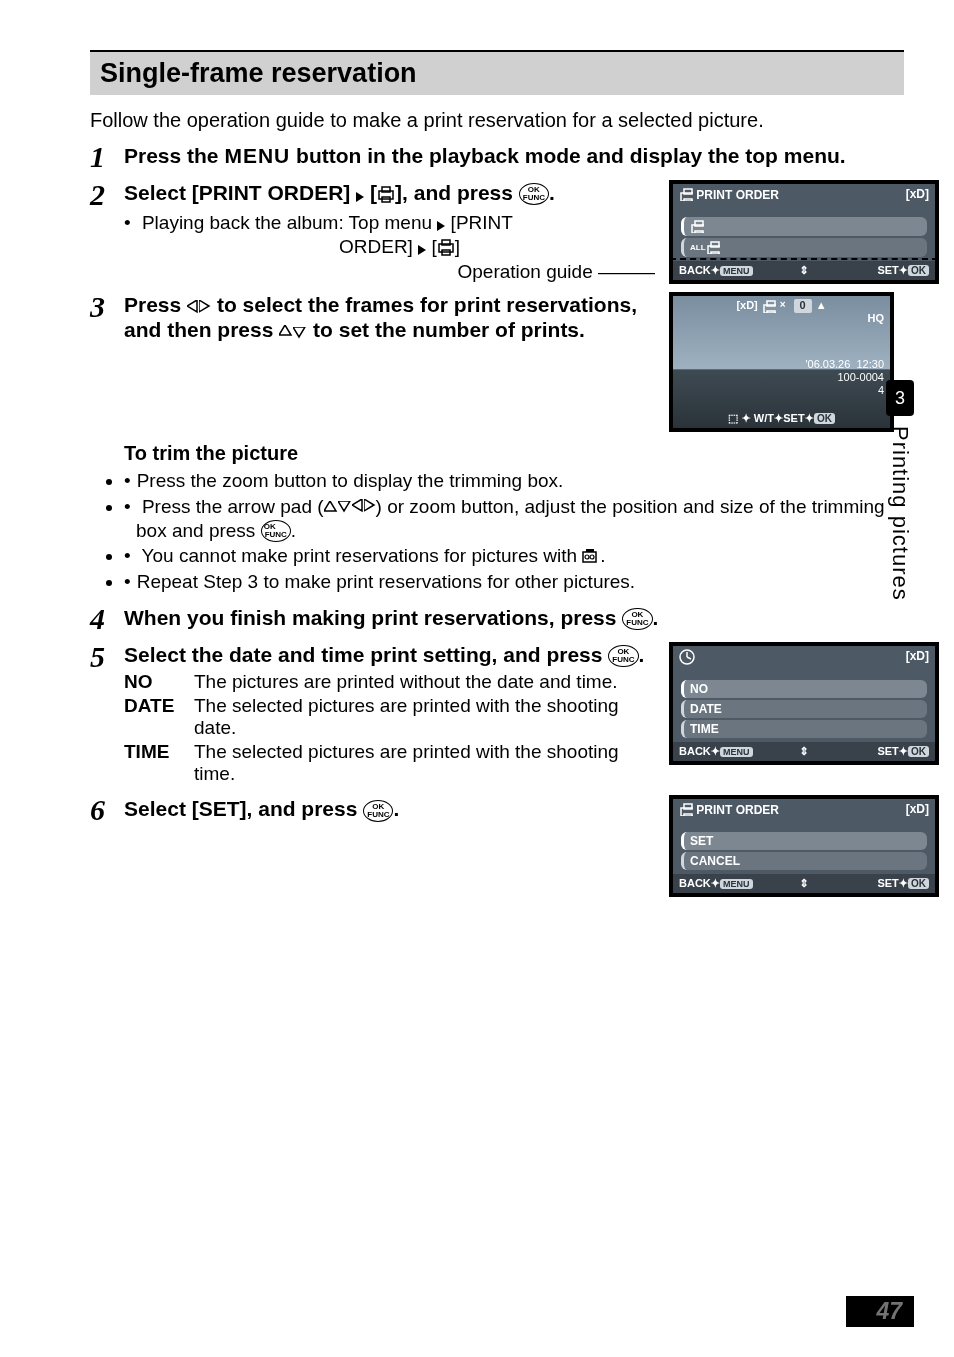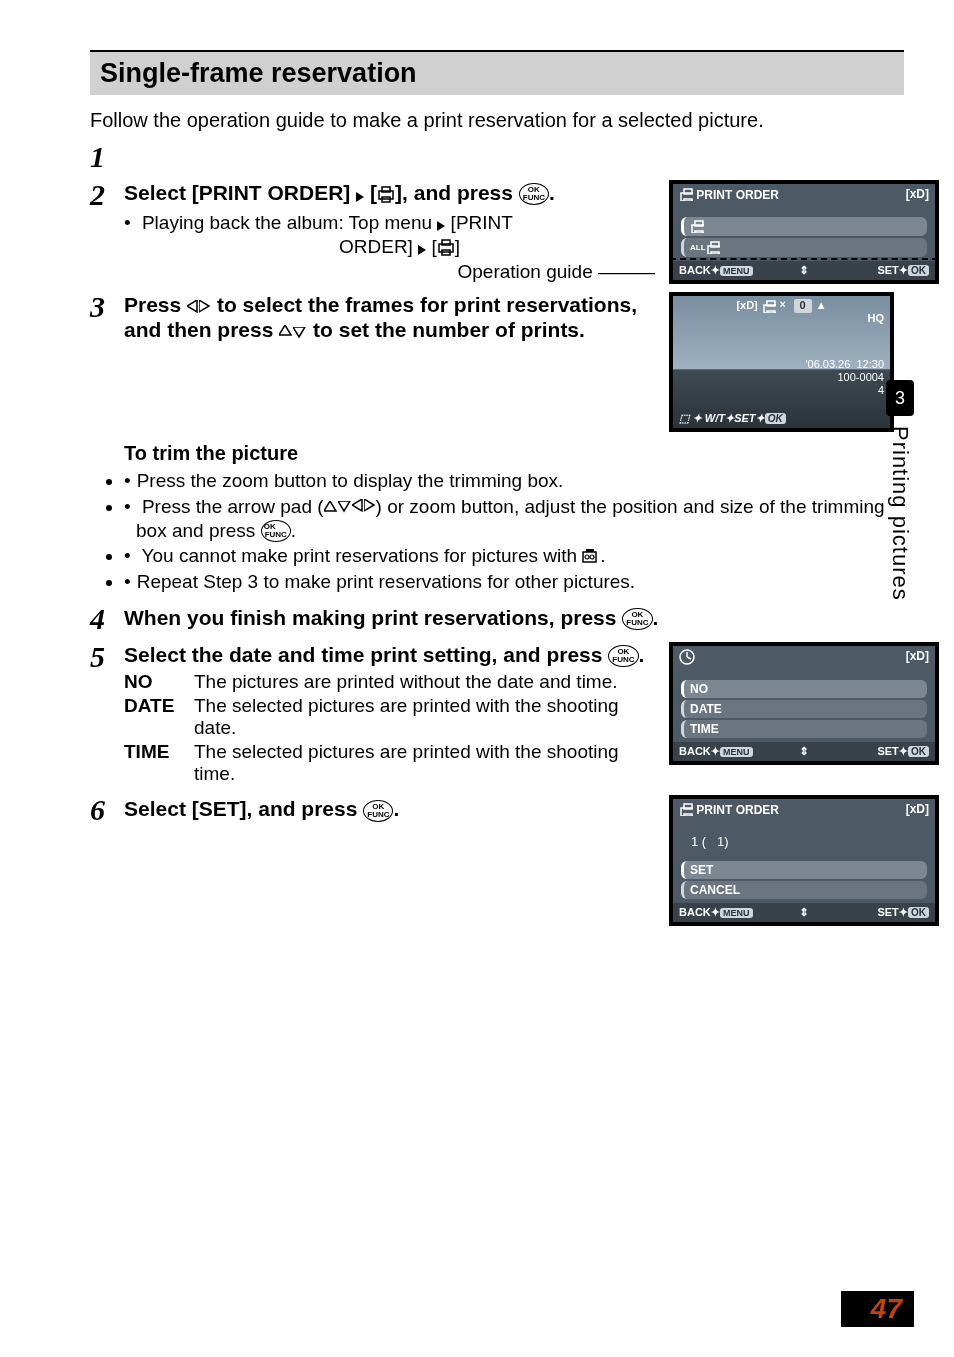--- a/index.html
+++ b/index.html
@@ -140,38 +140,38 @@
   .side-tab .vtext{
     writing-mode: vertical-rl;
     font-size:22px;
     letter-spacing:1px;
   }
   .pagenum{
     position:absolute;
     right:40px;
     bottom:30px;
     background:#000;
-    color:#c2410c;
+    color:#737373;
     font-weight:900;
     font-style:italic;
-    font-size:28px;
+    font-size:23px;
     padding:2px 12px 2px 30px;
   }
   .scr-photo {
     width:225px; height:140px;
     border:4px solid #000;
     background: linear-gradient(#7a8ea0 0%, #9fb1c0 55%, #3e4a52 56%, #2b333a 100%);
     position:relative;
     color:#fff;
     font-size:11px;
   }
   .scr-photo .top{position:absolute;top:3px;left:0;right:0;display:flex;justify-content:center;gap:4px;font-weight:bold;}
   .scr-photo .hq{position:absolute;top:16px;right:6px;font-weight:bold;margin-left:40px;}
   .scr-photo .mid{position:absolute;top:62px;right:6px;line-height:1.2;text-align:right;}
-  .scr-photo .bot{position:absolute;bottom:3px;left:6px;right:6px;display:flex;justify-content:flex-start;font-weight:bold;font-style:italic;}
+  .scr-photo .bot{position:absolute;bottom:3px;left:6px;right:6px;display:flex;justify-content:center;font-weight:bold;}
   .counterbox{display:inline-block;background:#cfd6dc;color:#2a323a;padding:0 6px;border-radius:2px;margin-left:4px;}
   svg.tri { vertical-align: -2px; }
   .dashed-box{ outline: 2px dashed #000; outline-offset:1px;}
   .tight { line-height:1.2;}
 </style>
 </head>
 <body>
 
 <svg width="0" height="0" style="position:absolute">
   <defs>
@@ -208,20 +208,25 @@
     </g>
   </defs>
 </svg>
 
 <div class="main">
   <div class="section-header">Single-frame reservation</div>
   <p class="intro">Follow the operation guide to make a print reservation for a selected picture.</p>
 
   <div class="step">
     <div class="stepnum">1</div>
+    <div class="stepbody">
+      <p class="step-title">
+        <span>Press the </span><span style="font-family:Arial;font-weight:bold;letter-spacing:1px;">MENU</span><span> button in the playback mode and display the top menu.</span>
+      </p>
+    </div>
   </div>
 
   <div class="step">
     <div class="stepnum">2</div>
     <div class="stepbody">
       <div class="row2">
         <div class="col-text">
           <p class="step-title tight">
             <span>Select [PRINT ORDER] </span>
             <svg class="tri" width="8" height="10">
@@ -419,23 +424,20 @@
         </div>
         <div class="col-fig">
           <div class="screen">
             <div class="hdr">
               <span><svg width="14" height="14" style="vertical-align:-2px;color:#fff">
                     <use href="#print-icon"></use>
                   </svg> <span>PRINT ORDER</span></span>
               <span>[xD]</span>
             </div>
             <div class="body">
-              <div style="padding:4px 6px 10px 10px;font-size:13px;">
-                <span>1 (</span>&nbsp;&nbsp;&nbsp;<span>1)</span>
-              </div>
               <div class="menuitem sel">SET</div>
               <div class="menuitem">CANCEL</div>
             </div>
             <div class="ftr">
               <span class="lft"><span>BACK</span>✦<span style="background:#cfd6dc;color:#2a323a;border-radius:3px;padding:0 3px;font-size:9px">MENU</span></span>
               <span class="mid">⇕</span>
               <span class="rgt"><span>SET</span>✦<span class="okbox">OK</span></span>
             </div>
           </div>
         </div>

